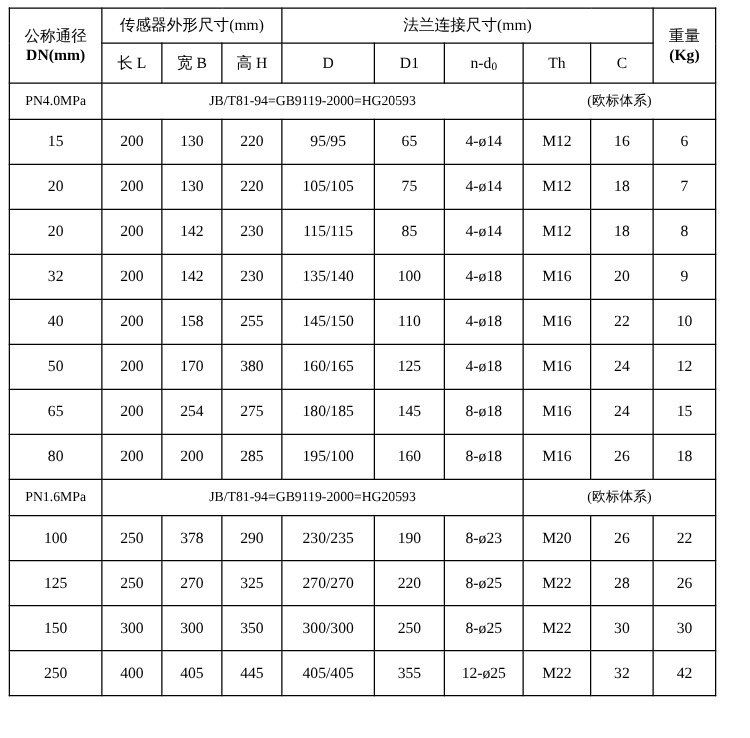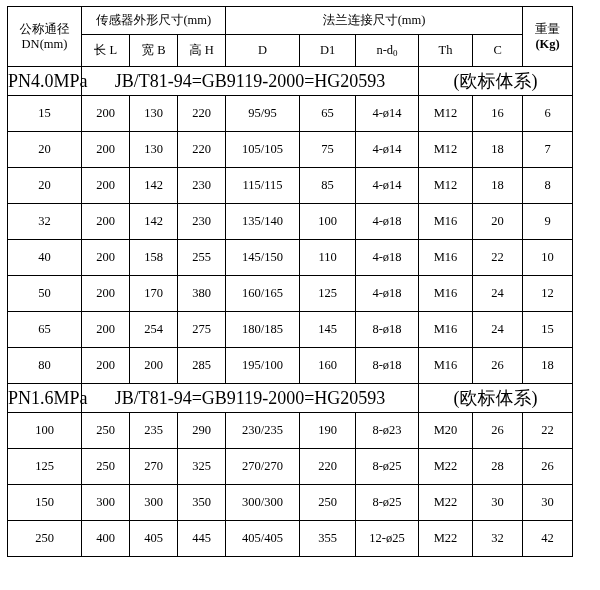--- a/index.html
+++ b/index.html
@@ -41,31 +41,31 @@
     font-size: 12.5px;
   }
   tr.hdr-sub td {
     height: 31px;
     font-size: 12.5px;
   }
   .hdr-dn {
     line-height: 1.35;
   }
   .hdr-dn .l1 { display: block; }
-  .hdr-dn .l2 { display: block; }
+  .hdr-dn .l2 { display: block; font-weight: bold; }
   .hdr-weight {
     line-height: 1.35;
   }
   .hdr-weight .l1 { display: block; }
   .hdr-weight .l2 { display: block; font-weight: bold; }
 
   
   tr.band td {
     height: 28px;
-    font-size: 18px;
+    font-size: 11px;
   }
   td.band-left {
     text-align: left;
     padding-left: 8px;
   }
   td.band-mid {
     text-align: left;
     padding-left: 10px;
   }
   td.band-right {
@@ -231,21 +231,21 @@
 
       <tr class="band">
         <td class="band-left">PN1.6MPa</td>
         <td class="band-mid" colspan="6">JB/T81-94=GB9119-2000=HG20593</td>
         <td class="band-right" colspan="3">(欧标体系)</td>
       </tr>
 
       <tr class="data">
         <td>100</td>
         <td>250</td>
-        <td>235</td>
+        <td>378</td>
         <td>290</td>
         <td>230/235</td>
         <td>190</td>
         <td>8-ø23</td>
         <td>M20</td>
         <td>26</td>
         <td>22</td>
       </tr>
       <tr class="data">
         <td>125</td>

